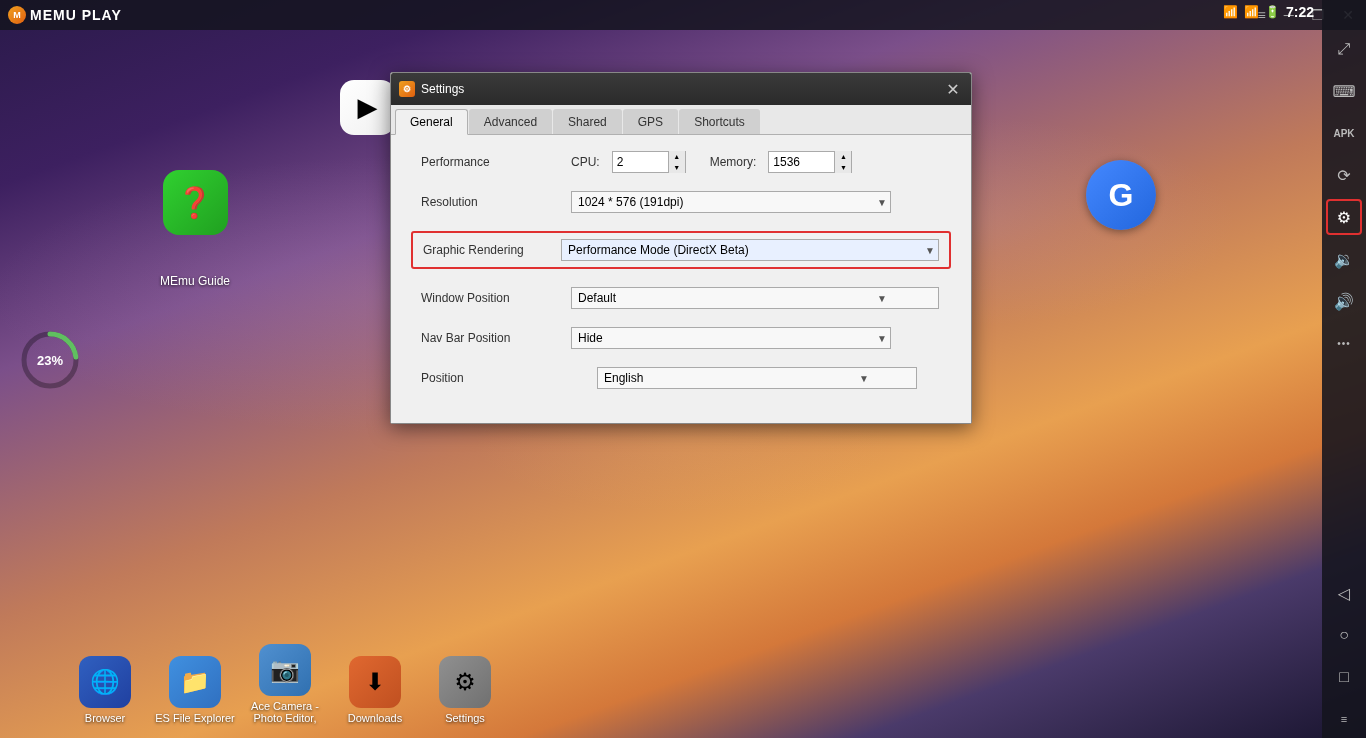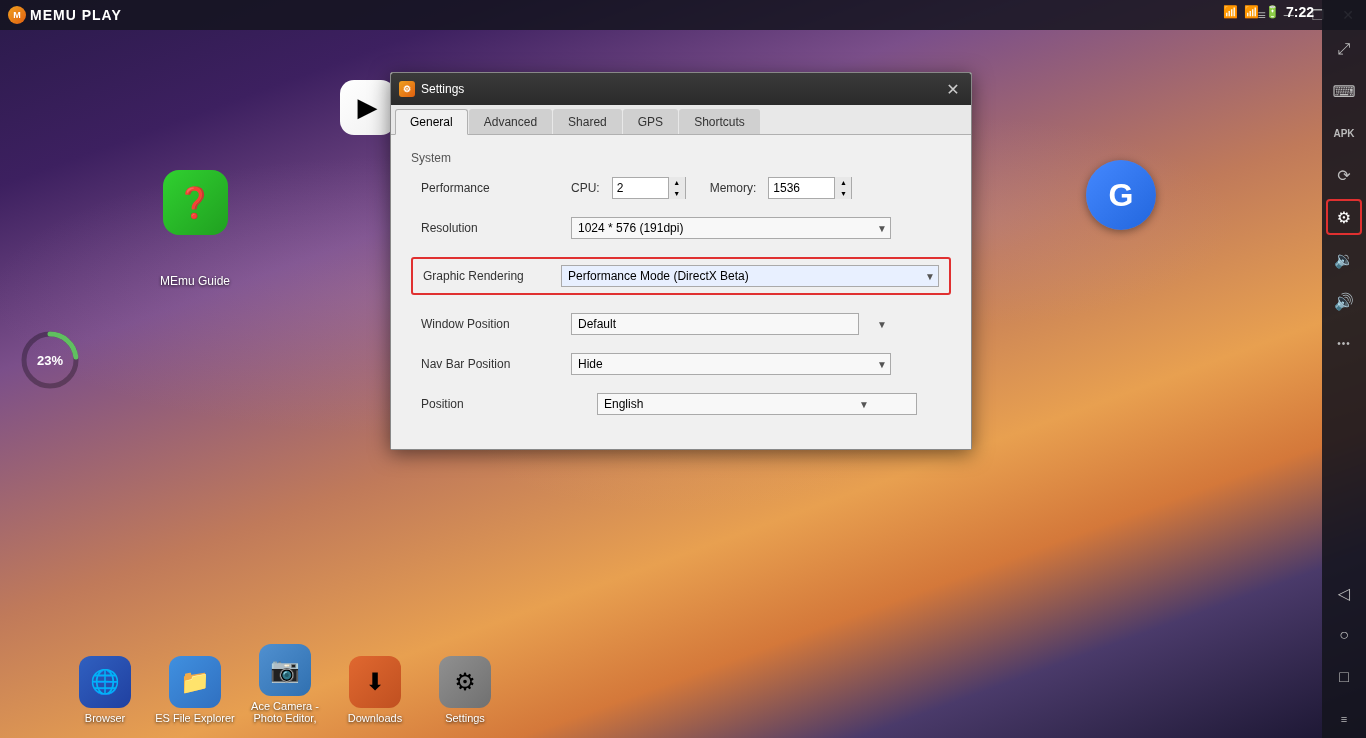--- a/index.html
+++ b/index.html
@@ -521,21 +521,20 @@
 
   <div id="dialog-tabs">
     <div class="dialog-tab active">General</div>
     <div class="dialog-tab">Advanced</div>
     <div class="dialog-tab">Shared</div>
     <div class="dialog-tab">GPS</div>
     <div class="dialog-tab">Shortcuts</div>
   </div>
 
   <div id="dialog-content">
-    <div class="section-label">System</div>
 
     <div class="form-row">
       <div class="form-label">Performance</div>
       <div class="form-controls">
         <span class="inline-label">CPU:</span>
         <div class="spin-input-wrap">
           <input class="spin-input" type="text" value="2" style="">
           <div class="spin-btns">
             <button class="spin-btn">▲</button>
             <button class="spin-btn">▼</button>
@@ -578,21 +577,21 @@
           </select>
           <span class="select-arrow">▼</span>
         </div>
       </div>
     </div>
 
     <div class="form-row">
       <div class="form-label">Window Position</div>
       <div class="form-controls">
         <div class="select-wrap" style="width:320px;">
-          <select style="width:288px;">
+          <select style="width:368px;">
             <option selected="">Default</option>
             <option>Center</option>
             <option>Custom</option>
           </select>
           <span class="select-arrow">▼</span>
         </div>
       </div>
     </div>
 
     <div class="form-row">

